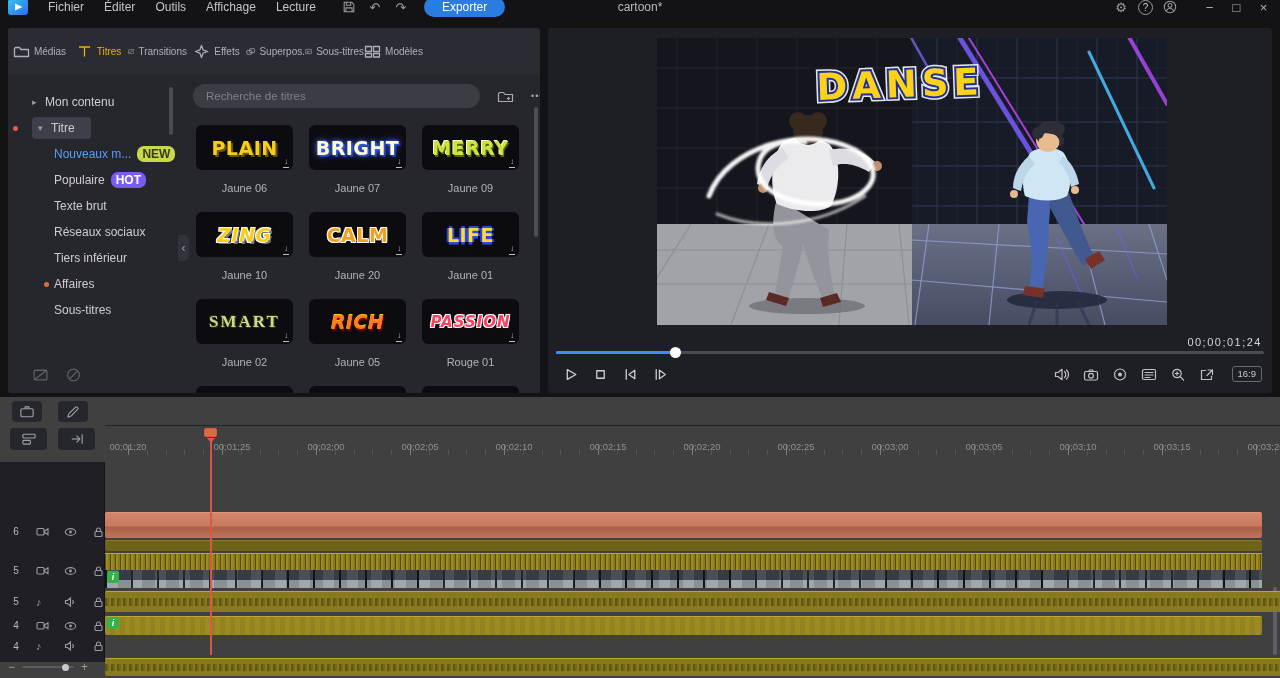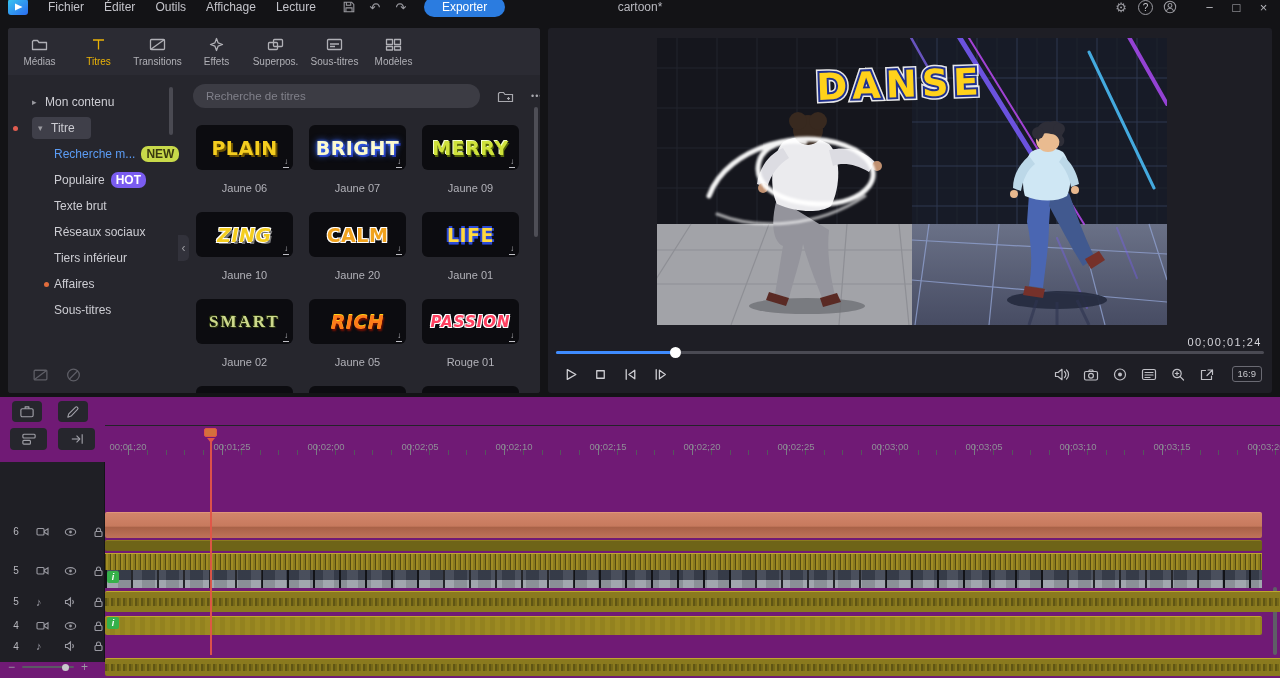--- a/index.html
+++ b/index.html
@@ -19,21 +19,21 @@
   .export-btn{margin-left:12px;background:#2b7ce0;color:#fff;border:none;border-radius:11px;height:20px;padding:0 18px;font-size:12px;font-family:inherit;}
   .tb-title{position:absolute;left:0;right:0;text-align:center;font-size:12px;color:#b9b9bf;pointer-events:none;}
   .tb-right{margin-left:auto;display:flex;align-items:center;gap:2px;padding-right:4px;}
   .circle-q{width:15px;height:15px;border:1px solid #9a9aa0;border-radius:50%;font-size:10px;display:flex;align-items:center;justify-content:center;margin:0 4px;}
   .acct{margin-right:14px;}
   .win{width:25px;height:22px;display:flex;align-items:center;justify-content:center;color:#b4b4ba;font-size:13px;}
 
   
   #left-panel{position:absolute;left:8px;top:28px;width:532px;height:365px;background:#26262d;border-radius:3px;overflow:hidden;}
   .tabbar{position:absolute;top:0;left:0;right:0;height:47px;background:#2b2b33;display:flex;padding-left:2px;}
-  .ltab{width:59px;display:flex;flex-direction:column;align-items:center;justify-content:center;gap:4px;color:#b0b0b6;}
+  .ltab{width:59px;display:flex;align-items:center;justify-content:center;gap:4px;color:#b0b0b6;}
   .ltab svg{width:17px;height:15px;stroke:currentColor;fill:none;stroke-width:1.3;stroke-linejoin:round;}
   .tlabel{font-size:10px;white-space:nowrap;}
   .ltab.active{color:#eab308;}
   .panel-body{position:absolute;top:47px;left:0;right:0;bottom:0;background:#26262d;}
 
   .cat-list{position:absolute;left:0;top:0;width:170px;bottom:0;padding-top:14px;}
   .cat{position:relative;height:26px;display:flex;align-items:center;font-size:12px;color:#cdcdd3;padding-left:24px;white-space:nowrap;}
   .cat .arr{width:13px;font-size:9px;color:#9a9aa0;flex:0 0 auto;}
   .cat.child{padding-left:46px;}
   .cat.blue{color:#5b9cf5;}
@@ -86,21 +86,21 @@
   .controls{position:absolute;left:10px;right:10px;top:333px;height:26px;display:flex;align-items:center;}
   .pc{width:24px;height:22px;display:flex;align-items:center;justify-content:center;color:#cfcfd4;margin-right:6px;}
   .pc svg,.rc svg{stroke:currentColor;fill:none;stroke-width:1.2;stroke-linejoin:round;stroke-linecap:round;}
   .pc svg{width:15px;height:15px;}
   .spacer{flex:1;}
   .rc{width:22px;height:22px;display:flex;align-items:center;justify-content:center;color:#c0c0c6;margin-left:7px;}
   .rc svg{width:16px;height:15px;}
   .ratio-chip{margin-left:14px;border:1px solid #6a6a73;border-radius:3px;color:#c8c8cd;font-size:9.5px;padding:2.5px 5px;line-height:1;}
 
   
-  #timeline{position:absolute;left:0;top:397px;width:1280px;height:281px;background:#701a75;}
+  #timeline{position:absolute;left:0;top:397px;width:1280px;height:281px;background:#404040;}
   .tl-btn{position:absolute;display:flex;align-items:center;justify-content:center;color:#a0a0a8;background:#26262d;border-radius:4px;}
   .tl-btn svg{width:16px;height:16px;stroke:currentColor;fill:none;stroke-width:1.2;stroke-linejoin:round;}
   #tlb1{left:12px;top:4px;width:30px;height:21px;}
   #tlb2{left:58px;top:4px;width:30px;height:21px;}
   #tlb3{left:10px;top:31px;width:37px;height:22px;}
   #tlb4{left:58px;top:31px;width:37px;height:22px;}
   .ruler{position:absolute;left:105px;right:0;top:28px;height:37px;overflow:hidden;border-top:1px solid #232329;}
   .ruler .minor{position:absolute;left:23px;right:0;bottom:7px;height:5px;background:repeating-linear-gradient(90deg,#55555d 0 1px,transparent 1px 18.8px);}
   .ruler .major{position:absolute;left:23px;right:0;bottom:7px;height:10px;background:repeating-linear-gradient(90deg,#7b7b84 0 1px,transparent 1px 94px);}
   .rlabel{position:absolute;top:15px;width:90px;text-align:center;font-size:9.5px;color:#8f8f97;}
@@ -252,21 +252,21 @@
           <span>Mon contenu</span>
         </div>
         <div class="cat group">
           <span class="dot-left dot-root"></span>
           <div class="pill">
             <span class="arr">▾</span>
             <span>Titre</span>
           </div>
         </div>
         <div class="cat child blue">
-          <span>Recherche m...</span>
+          <span>Nouveaux m...</span>
           <span class="badge new">NEW</span>
         </div>
         <div class="cat child">
           <span>Populaire</span>
           <span class="badge hot">HOT</span>
         </div>
         <div class="cat child">
           <span>Texte brut</span>
         </div>
         <div class="cat child">

